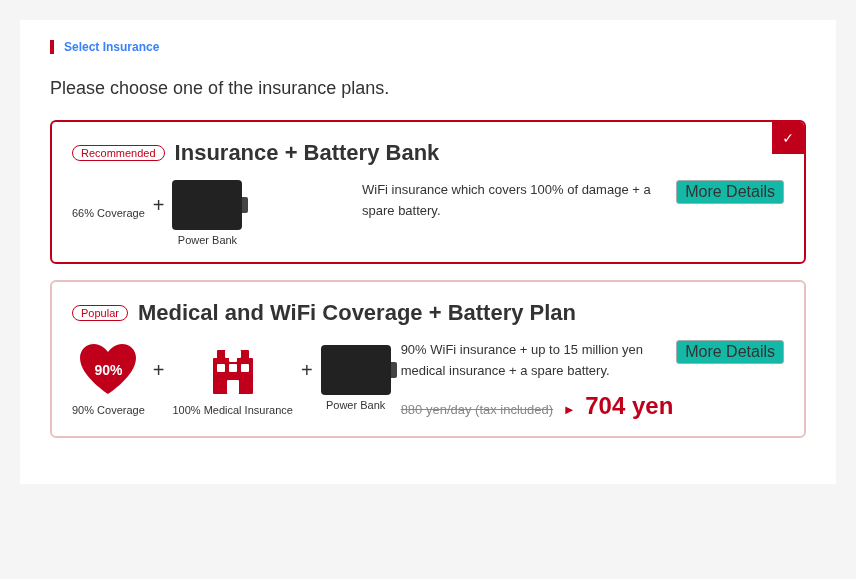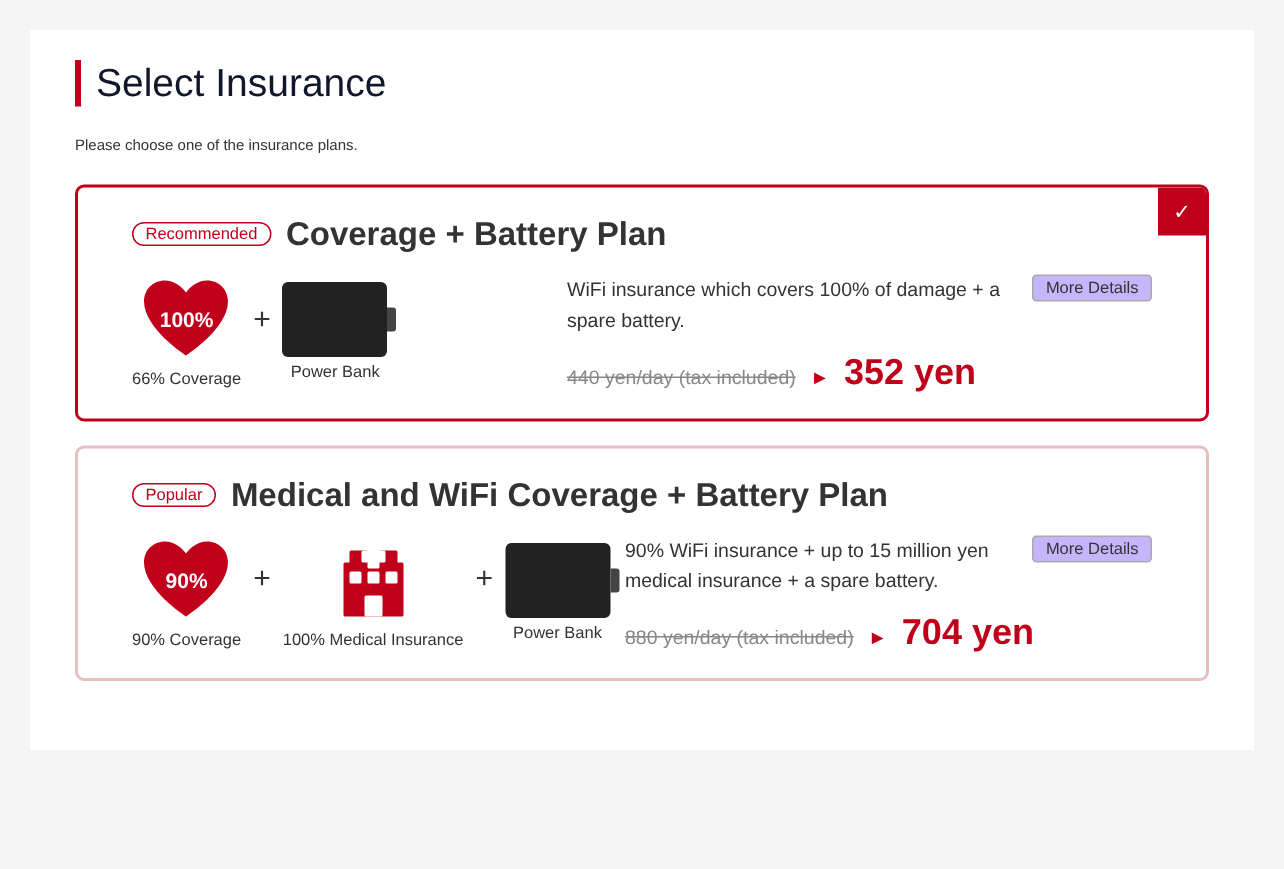--- a/index.html
+++ b/index.html
@@ -19,36 +19,36 @@
 
     .section-title-bar {
       display: flex;
       align-items: center;
       margin-bottom: 18px;
       border-left: 4px solid #c0001a;
       padding-left: 10px;
     }
 
     .section-title {
-      font-size: 26px;
-      font-weight: normal;
-      color: #0f172a;
+      font-size: 12px;
+      font-weight: bold;
+      color: #3b82f6;
     }
 
     .description {
-      font-size: 10px;
+      font-size: 18px;
       color: #333;
       line-height: 1.8;
       margin-bottom: 16px;
     }
 
     .plan-card {
       border: 2px solid #e8c0c0;
       border-radius: 6px;
-      padding: 18px 36px 16px;
+      padding: 18px 20px 16px;
       margin-bottom: 16px;
       background: #fff;
       position: relative;
       overflow: hidden;
     }
 
     .plan-card.selected {
       border-color: #c0001a;
     }
 
@@ -186,23 +186,23 @@
     .desc-text {
       font-size: 13px;
       color: #333;
       line-height: 1.6;
       margin-bottom: 8px;
     }
 
     .more-details-btn {
       float: right;
       border: 1px solid #aaa;
-      background: #c4b5fd;
+      background: #14b8a6;
       padding: 2px 8px;
-      font-size: 11px;
+      font-size: 16px;
       color: #333;
       border-radius: 3px;
       cursor: pointer;
     }
 
     .price-row {
       margin-top: 10px;
       font-size: 13px;
       color: #888;
     }
@@ -242,53 +242,42 @@
 
   <div class="description">
     <div>Please choose one of the insurance plans.</div>
   </div>
 
   <div class="plan-card selected">
     <div class="checkmark-corner"></div>
 
     <div class="plan-header">
       <span class="badge">Recommended</span>
-      <span class="plan-title">Coverage + Battery Plan</span>
+      <span class="plan-title">Insurance + Battery Bank</span>
     </div>
 
     <div class="plan-body">
       <div class="plan-icons">
 
         <div class="icon-item">
-          <div class="heart-icon">
-            <svg class="heart-svg" viewBox="0 0 64 60" xmlns="http://www.w3.org/2000/svg">
-              <path d="M32 54 C32 54 4 36 4 18 C4 10 10 4 18 4 C24 4 29 8 32 12 C35 8 40 4 46 4 C54 4 60 10 60 18 C60 36 32 54 32 54 Z" fill="#c0001a"></path>
-            </svg>
-            <span class="heart-text">100%</span>
-          </div>
           <span class="icon-label">66% Coverage</span>
         </div>
 
         <div class="plus-sign">+</div>
 
         <div class="icon-item">
           <div class="powerbank-icon"></div>
           <span class="icon-label">Power Bank</span>
         </div>
       </div>
 
       <div class="plan-description">
         <div class="desc-text clearfix">
           <button class="more-details-btn">More Details</button>
           <span>WiFi insurance which covers 100% of damage + a spare battery.</span>
-        </div>
-        <div class="price-row">
-          <span class="price-original">440 yen/day (tax included)</span>
-          <span class="price-arrow">►</span>
-          <span class="price-final">352 yen</span>
         </div>
       </div>
     </div>
   </div>
 
   <div class="plan-card">
 
     <div class="plan-header">
       <span class="badge">Popular</span>
       <span class="plan-title">Medical and WiFi Coverage + Battery Plan</span>

